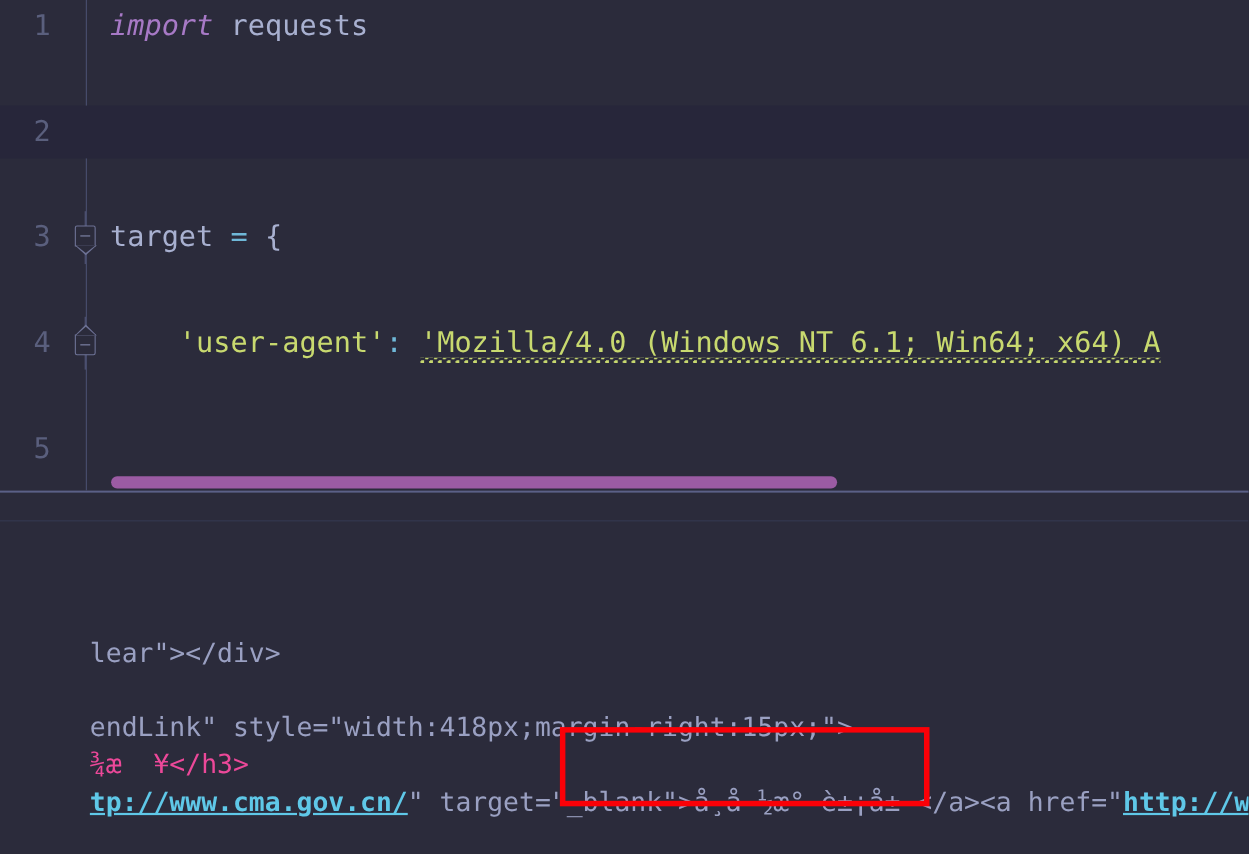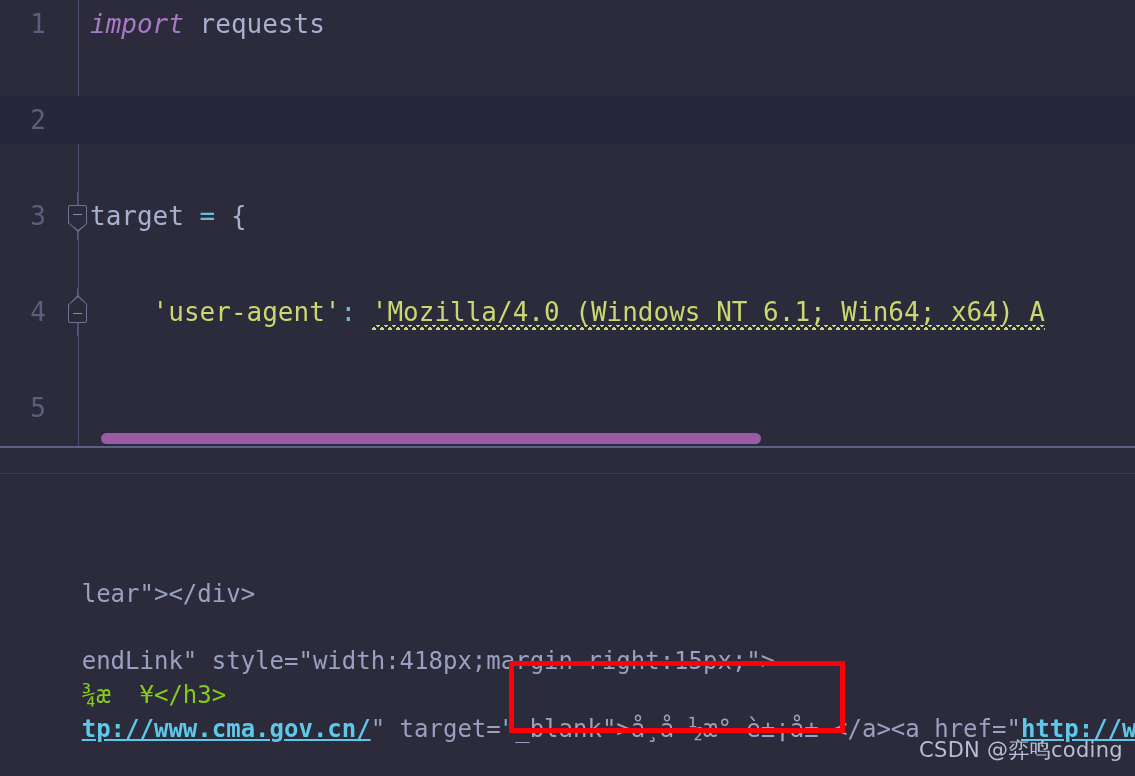--- a/index.html
+++ b/index.html
@@ -66,21 +66,21 @@
   .fold-area {
     position: absolute;
     left: 62px;
     top: 0;
     width: 32px;
     height: 48px;
   }
 
   .code-text {
     position: absolute;
-    left: 90px;
+    left: 100px;
     top: 0;
     font-size: 26px;
     line-height: 48px;
     letter-spacing: 0px;
     white-space: pre;
     font-family: "DejaVu Sans Mono", "Liberation Mono", monospace;
   }
 
   .kw       { color: #a779c6; font-style: italic; }
   .ident    { color: #a8b0d0; }
@@ -238,21 +238,21 @@
     position: absolute;
     left: 0;
     white-space: pre;
     font-size: 24px;
     line-height: 34px;
     font-family: "DejaVu Sans Mono", "Liberation Mono", monospace;
     color: #a3a9c9;
   }
   .out-tag   { color: #9aa0c2; }
   .out-link  { color: #5fc8e8; text-decoration: underline; font-weight: bold; }
-  .out-moji  { color: #84cc16; }
+  .out-moji  { color: #ec4899; }
 
   
   .red-box {
     position: absolute;
     left: 509px;
     top: 661px;
     width: 336px;
     height: 72px;
     border: 5px solid #fb0007;
     box-sizing: border-box;
@@ -332,15 +332,14 @@
       <span class="out-moji">¾æ  ¥&lt;/h3&gt;</span>
     </div>
 
     <div class="out-row" style="left:-5px; top:230px;">
       <span class="out-link">tp://www.cma.gov.cn/</span><span class="out-tag">" target="_blank"&gt;å¸­å ½æ° è±¡å± &lt;/a&gt;&lt;a href="</span><span class="out-link">http://www.chinamsa</span>
     </div>
   </div>
 
   <div class="red-box"></div>
 
-  <div class="watermark">CSDN @弈鸣coding</div>
 
 </div>
 
 </body></html>

